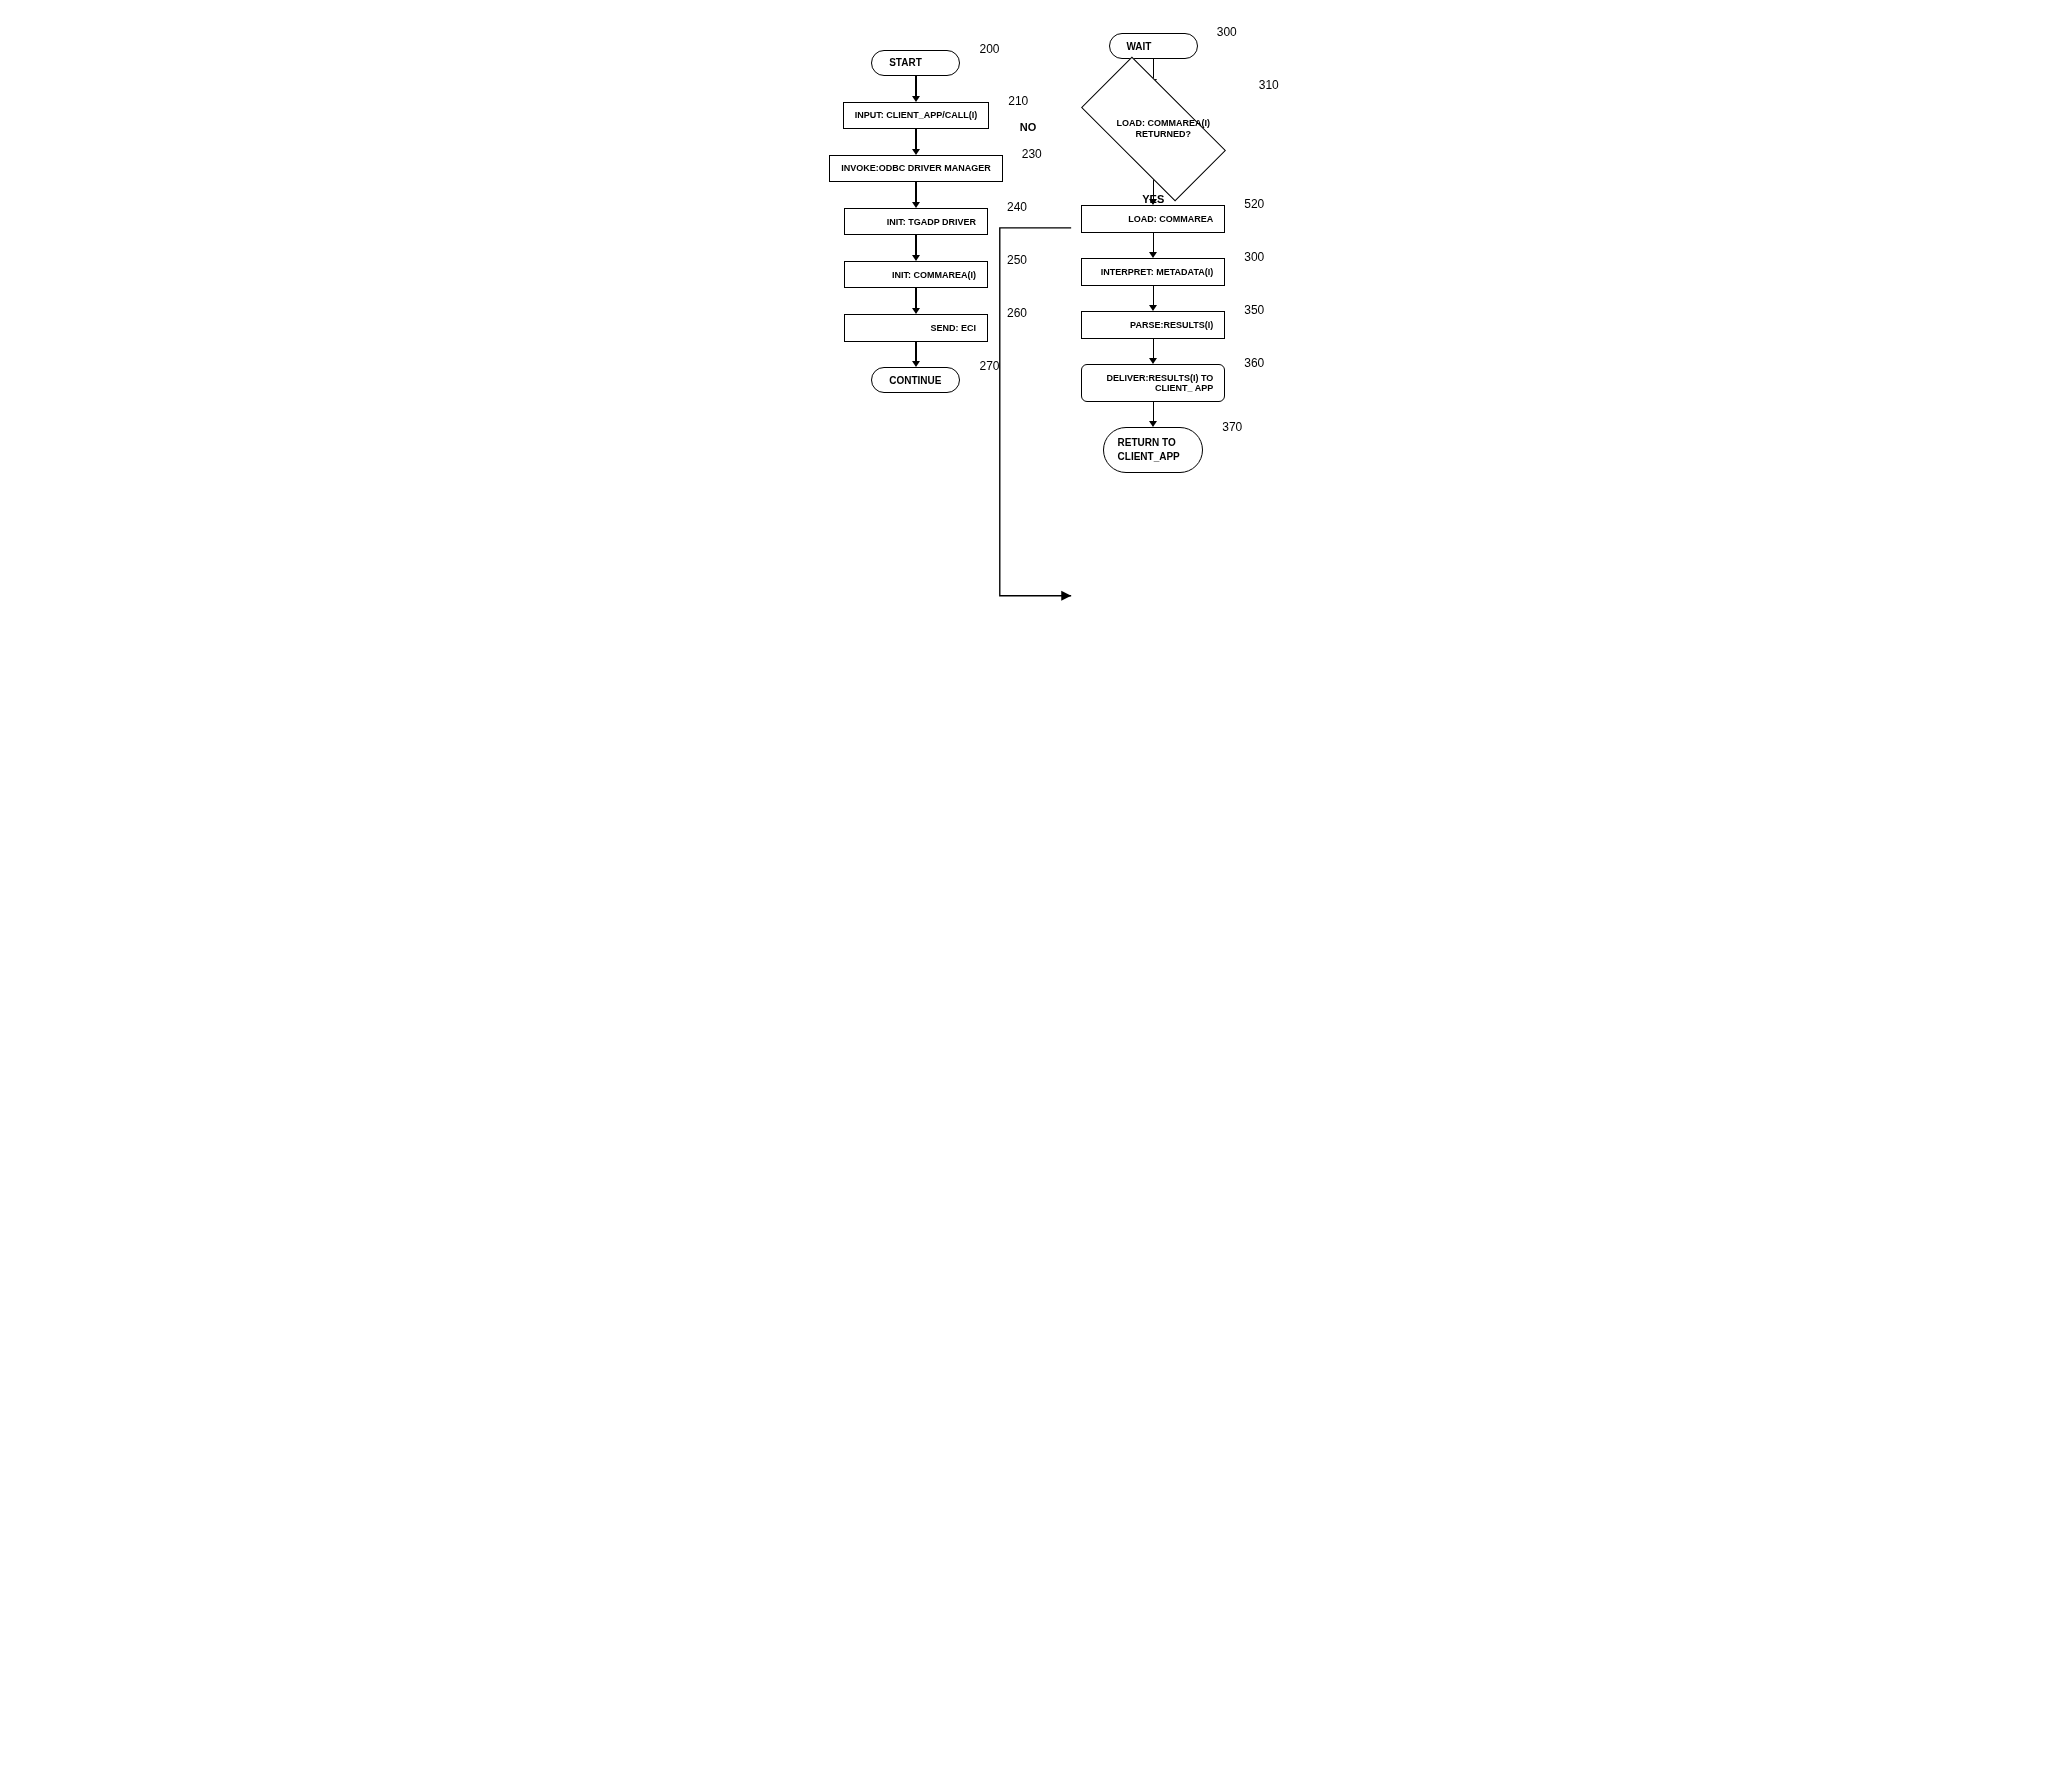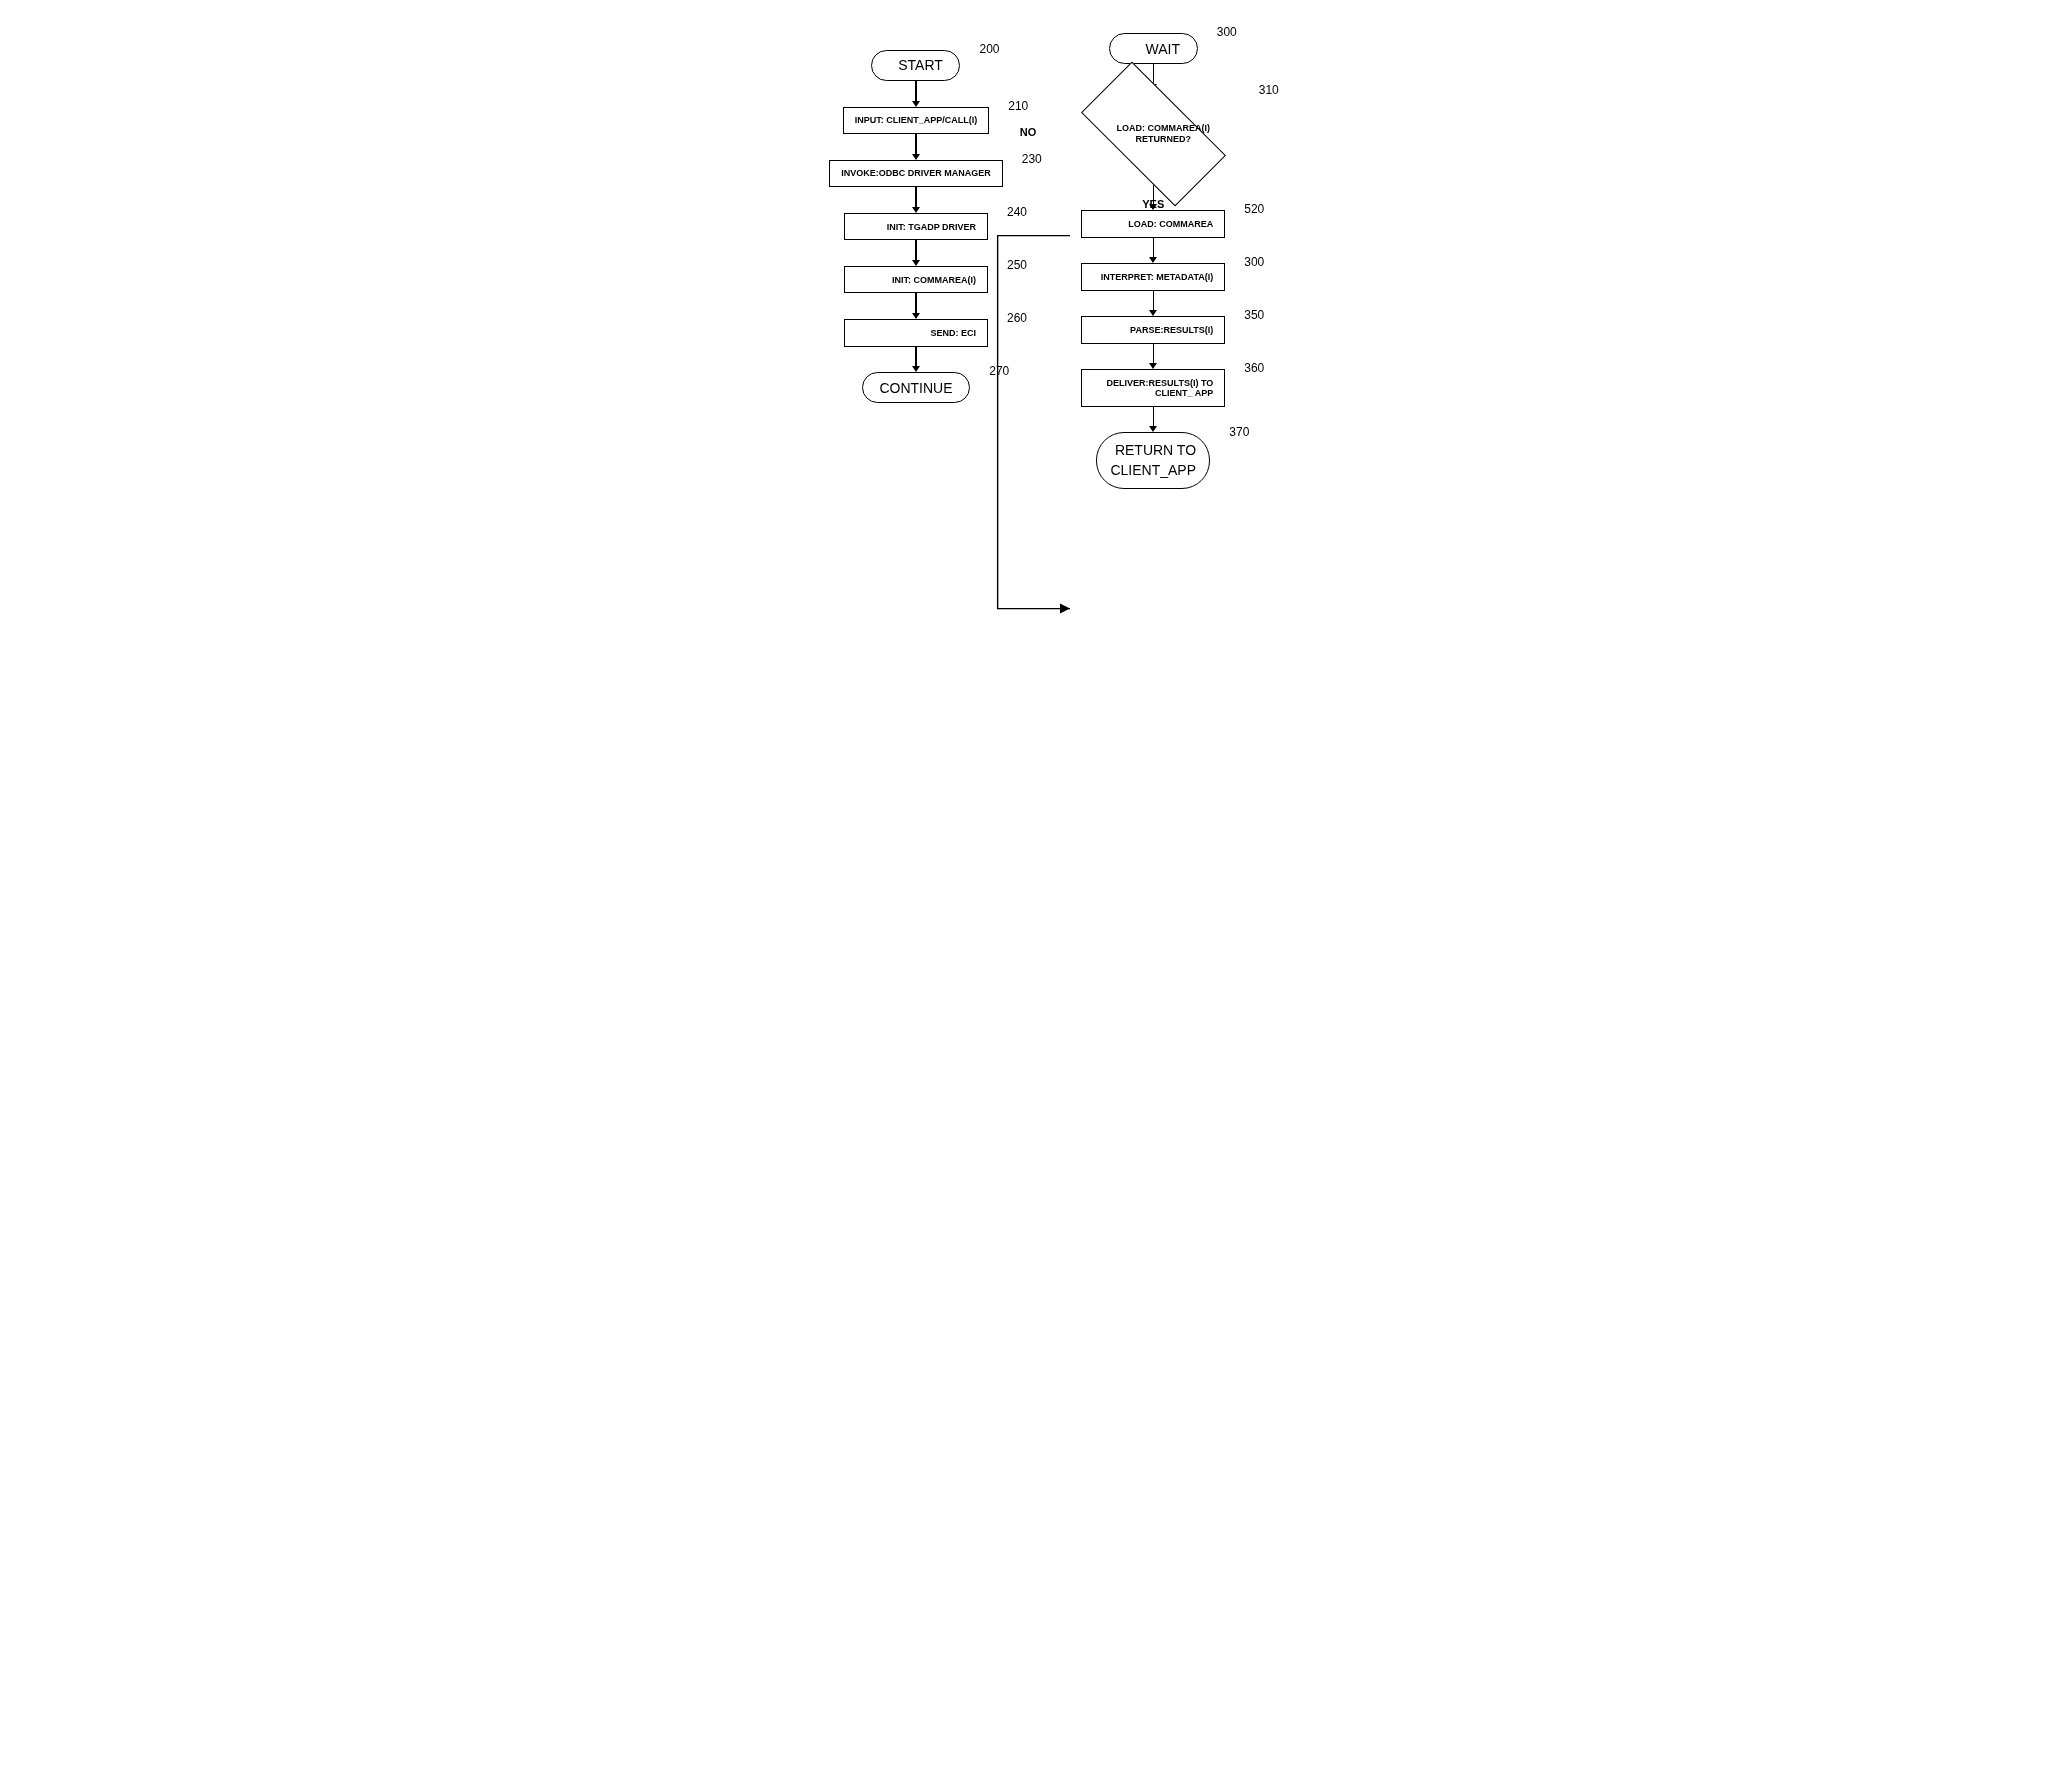--- a/index.html
+++ b/index.html
@@ -24,23 +24,23 @@
       flex-direction: column;
       align-items: center;
       position: relative;
     }
 
     
     .shape-terminal {
       border: 1.4px solid #000;
       border-radius: 28px;
       padding: 6.7px 16.7px;
-      font-size: 14px;
-      font-weight: normal;
-      text-align: right;
+      font-size: 10px;
+      font-weight: bold;
+      text-align: left;
       min-width: 89px;
       background: #fff;
     }
     .shape-process {
       border: 1.4px solid #000;
       padding: 7.8px 11px;
       font-size: 9px;
       font-weight: bold;
       text-align: right;
       min-width: 144px;
@@ -282,21 +282,21 @@
         </div>
         <span class="ref">350</span>
       </div>
 
       <div class="arrow-down">
         <div class="arrow-line" style="height:19.5px;"></div>
         <div class="arrow-head-down"></div>
       </div>
 
       <div class="node-wrap">
-        <div class="shape-process" style="min-width:144px;">
+        <div class="shape-process" style="min-width:144px;border-radius:6px;">
           <span>DELIVER:RESULTS(I) TO<br>CLIENT_ APP</span>
         </div>
         <span class="ref">360</span>
       </div>
 
       <div class="arrow-down">
         <div class="arrow-line" style="height:19.5px;"></div>
         <div class="arrow-head-down"></div>
       </div>
 

